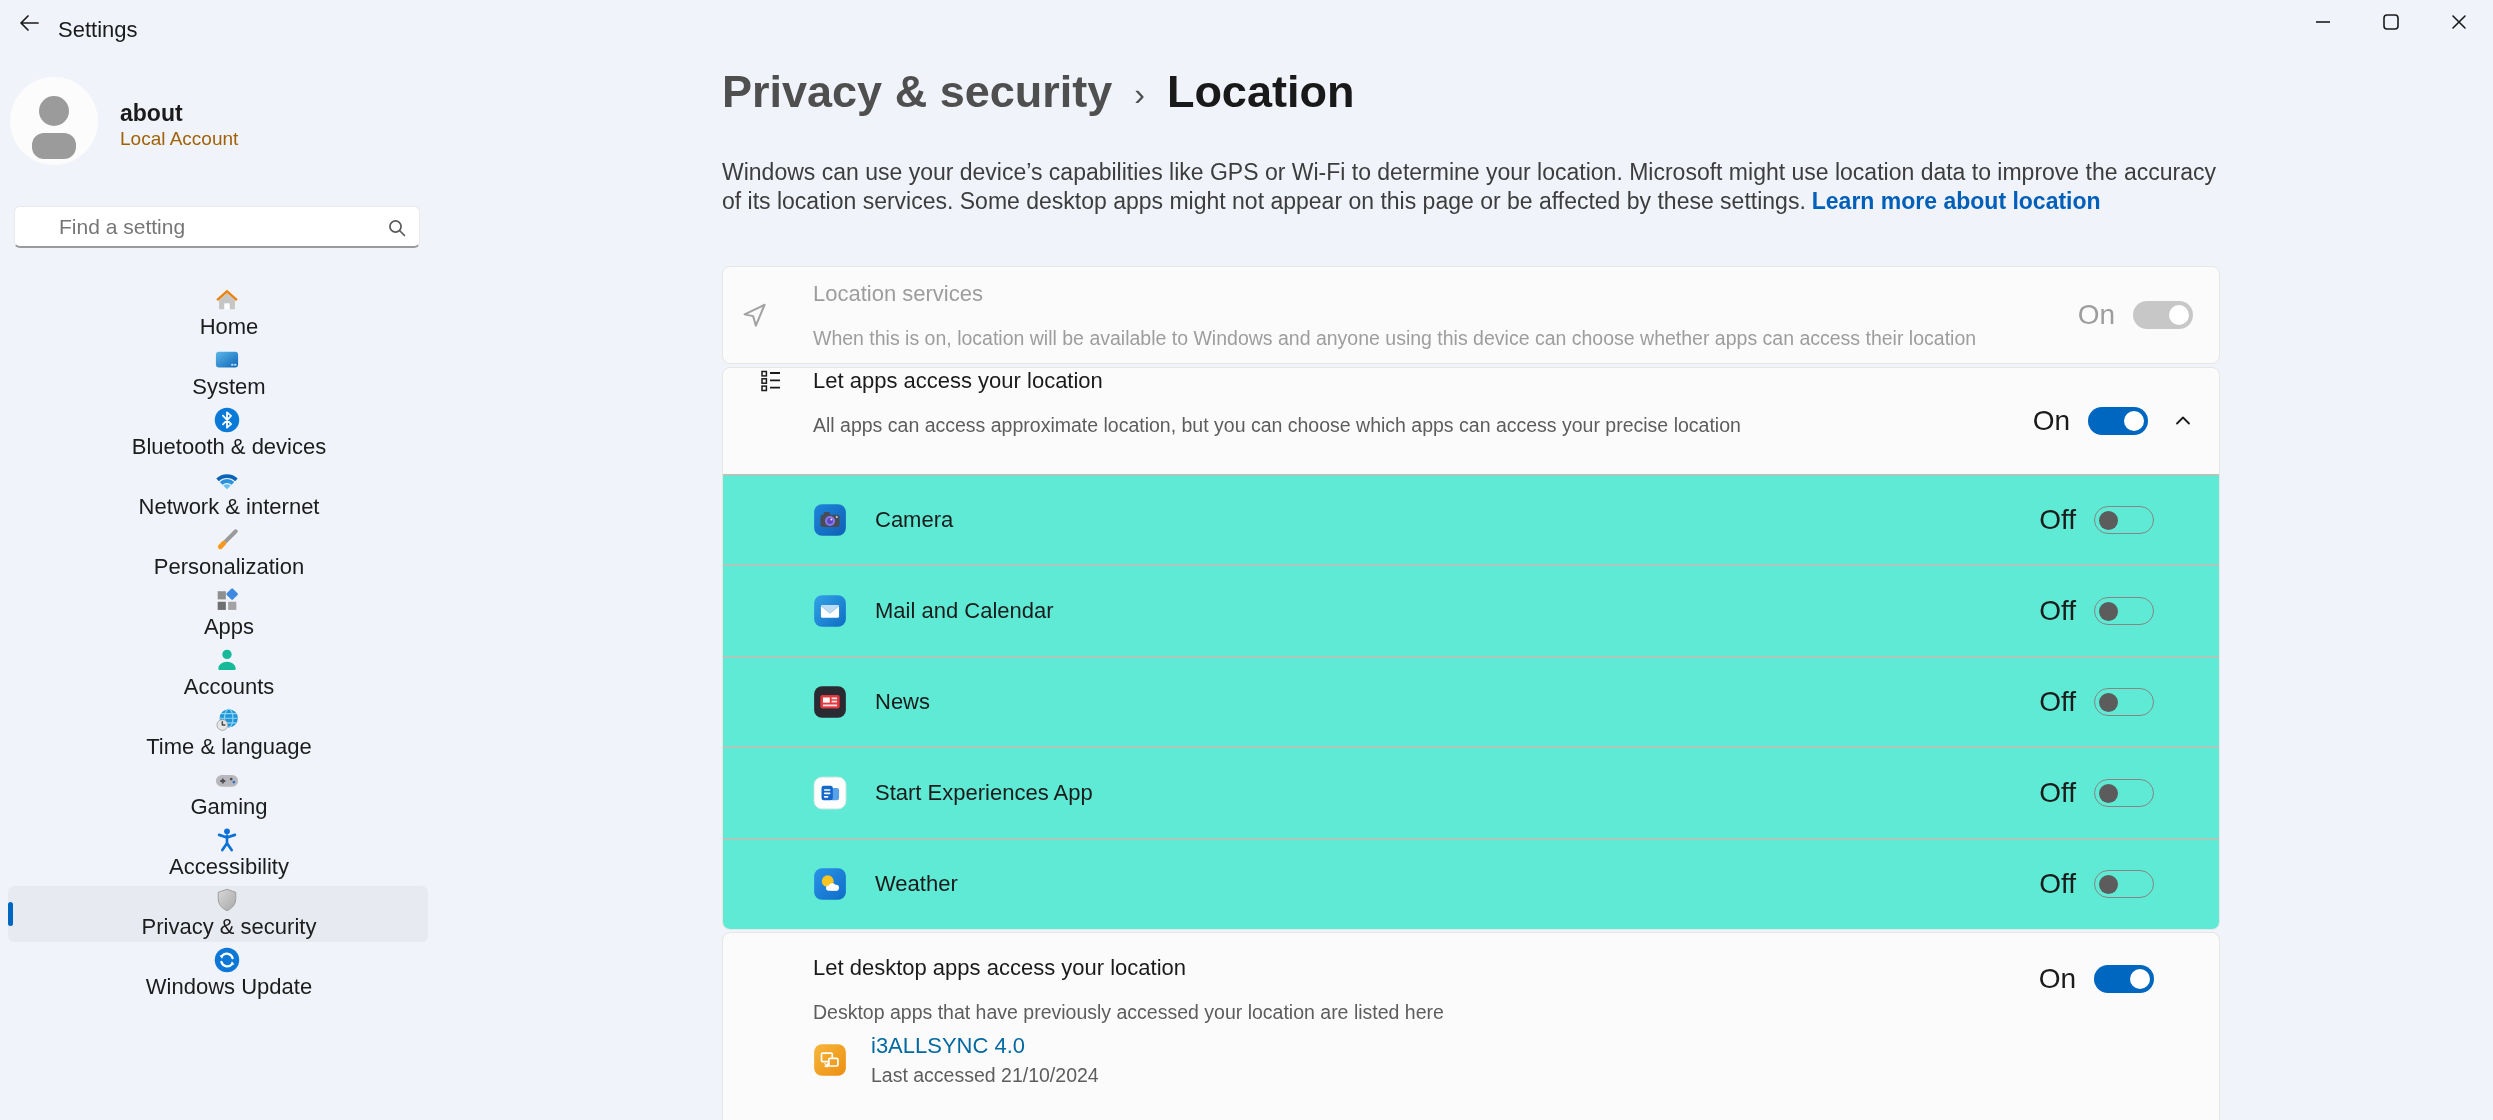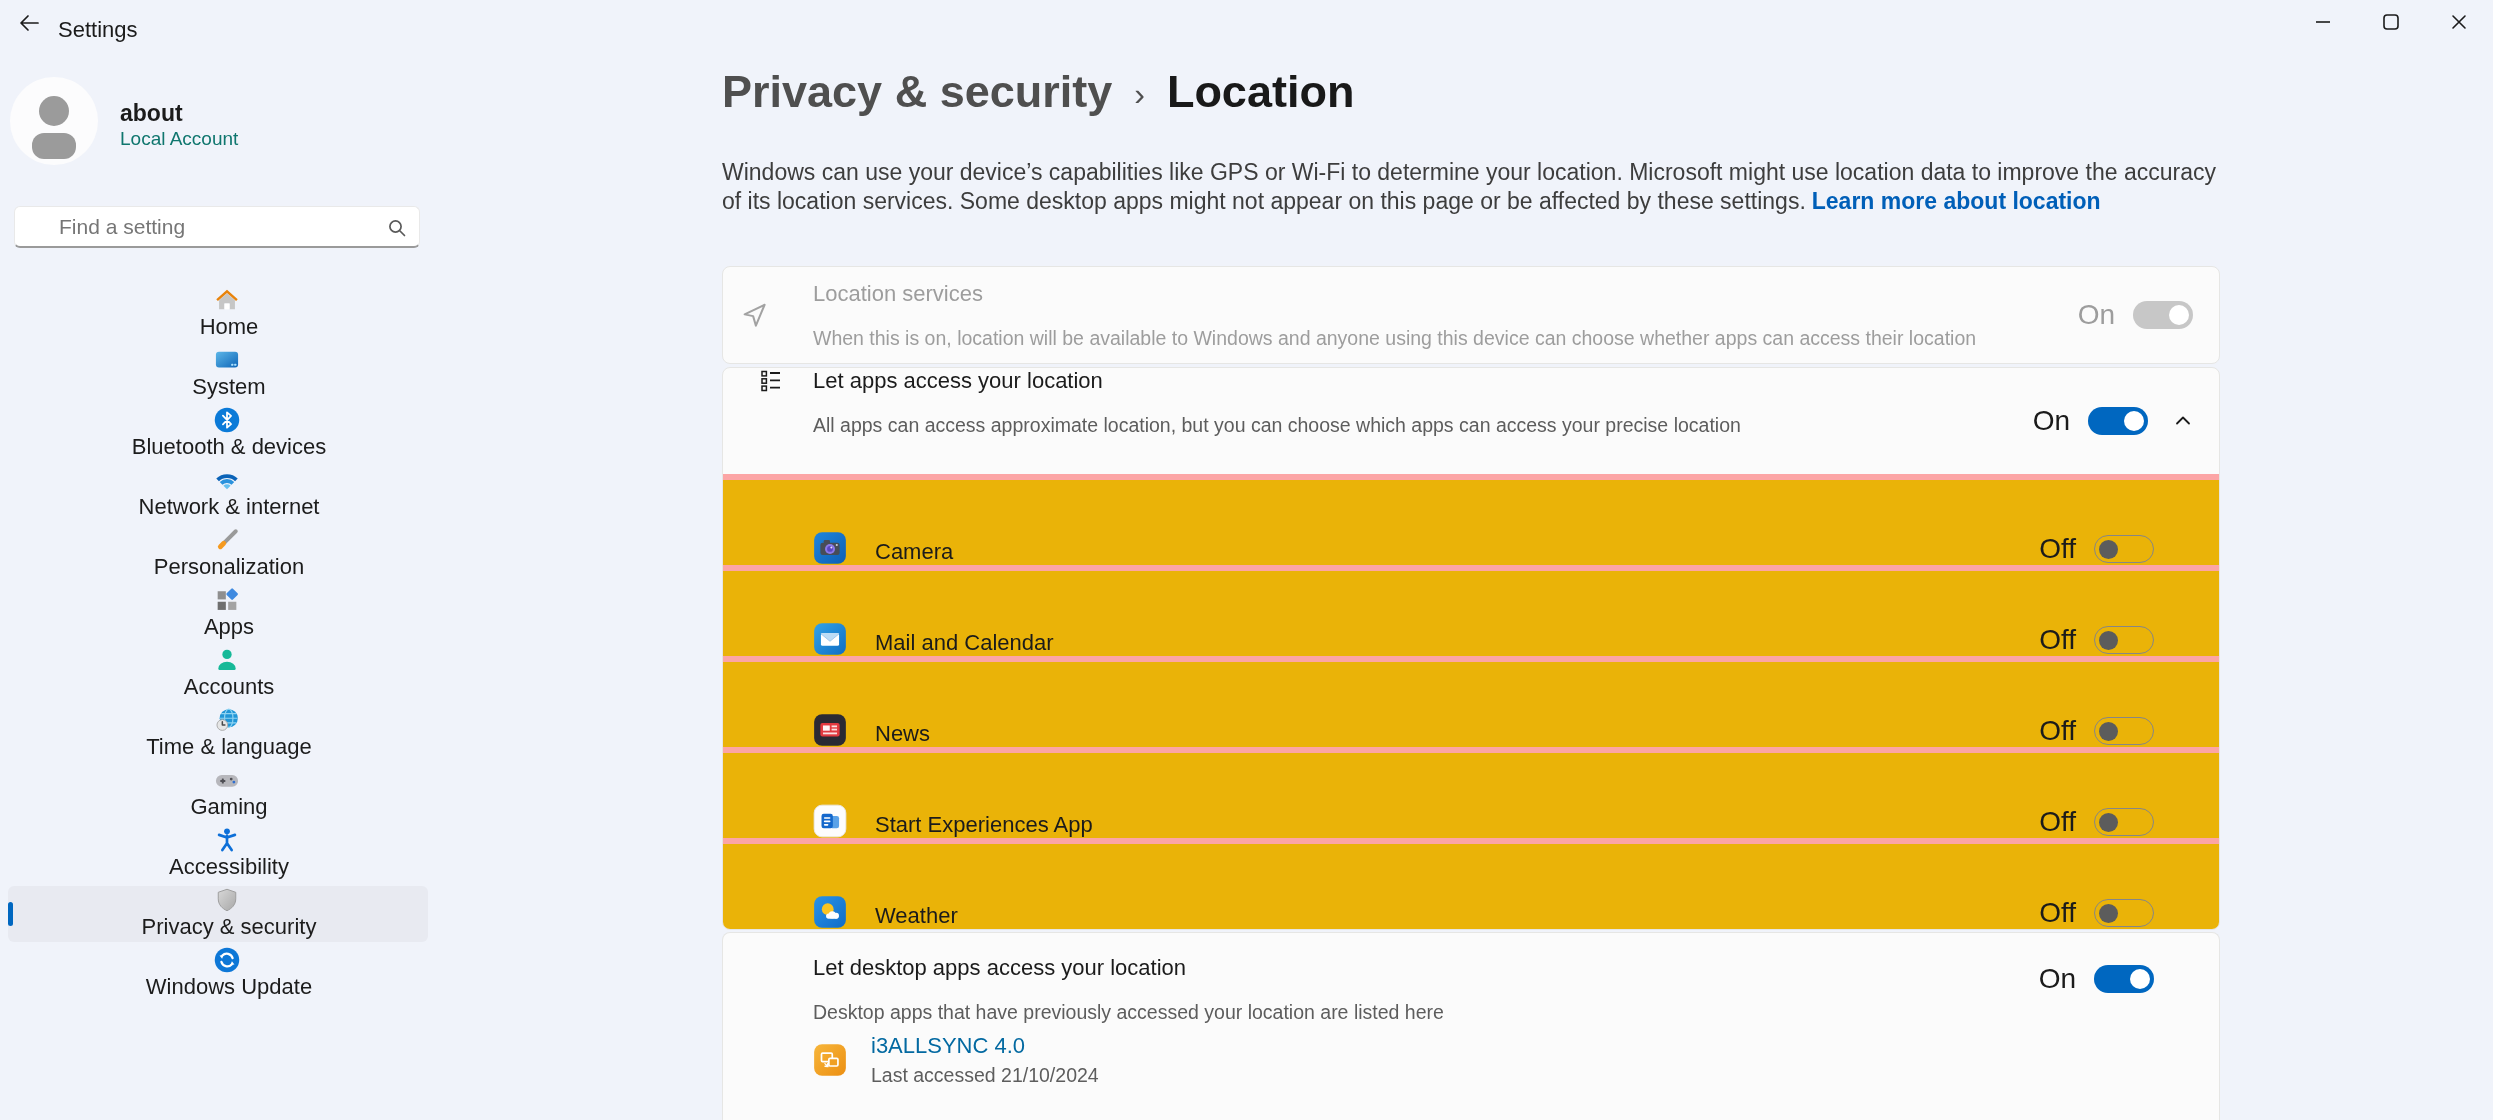--- a/index.html
+++ b/index.html
@@ -17,21 +17,21 @@
               display:flex; align-items:center; justify-content:center; cursor:pointer; }
   .app-title { position:absolute; left:58px; top:17px; font-size:22px; color:#1b1b1b; }
   .win-controls { position:absolute; right:0; top:0; display:flex; }
   .win-btn { width:68px; height:44px; display:flex; align-items:center; justify-content:center; }
 
   
   .sidebar { position:absolute; left:0; top:48px; width:430px; bottom:0; }
   .avatar { position:absolute; left:10px; top:29px; width:88px; height:88px; border-radius:50%;
             background:#fcfcfd; display:flex; align-items:center; justify-content:center; overflow:hidden; }
   .user-name { position:absolute; left:120px; top:52px; font-size:23px; font-weight:700; }
-  .user-type { position:absolute; left:120px; top:80px; font-size:19px; color:#0f766e; }
+  .user-type { position:absolute; left:120px; top:80px; font-size:19px; color:#a16207; }
   .searchbox { position:absolute; left:14px; top:158px; width:406px; height:42px;
                background:#ffffff; border:1px solid #e9e9e9; border-bottom:2px solid #9a9a9a;
                border-radius:6px; }
   .searchbox input { width:100%; height:100%; border:none; outline:none; background:transparent;
                      font-family:"Liberation Sans",sans-serif; font-size:21px; color:#1b1b1b;
                      padding:0 44px 0 16px;margin-left:28px; }
   .searchbox input::placeholder { color:#767676; }
   .search-icon { position:absolute; right:10px; top:9px; }
 
   .nav { position:absolute; left:8px; top:238px; width:420px; }
@@ -75,22 +75,22 @@
   .toggle.off::after { content:""; position:absolute; left:4px; top:3.5px; width:19px; height:19px;
                       border-radius:50%; background:#5c5c5c; }
   .state-label { font-size:28px; color:#1b1b1b; min-width:46px; text-align:right; margin-right:18px; }
 
   
   #expander { top:367px; padding:0; overflow:hidden; }
   .exp-header { height:106px; display:flex; padding-left:36px; padding-right:25px; }
   .exp-header .lead-icon { width:24px; height:26px; margin-right:30px; flex:0 0 auto; }
   .chevron-btn { width:22px; height:22px; margin-left:24px; display:flex; align-items:center;
                  justify-content:center; cursor:pointer; }
-  .app-row { height:91px; border-top:6px solid #fca5a5; background:#eab308;
-             display:flex; align-items:flex-end; padding-left:90px; padding-right:65px; }
+  .app-row { height:91px; border-top:1px solid #fca5a5; background:#5eead4;
+             display:flex; align-items:center; padding-left:90px; padding-right:65px; }
   .app-icon { width:34px; height:34px; flex:0 0 auto; }
   .app-name { margin-left:28px; font-size:22px; color:#1b1b1b; }
 
   
   #card-desktop { top:932px; height:200px; border-bottom:none; border-radius:8px 8px 0 0; }
   #card-desktop .hdr-text { position:absolute; left:90px; top:22px; }
   #card-desktop .right-controls { position:absolute; right:65px; top:32px; height:28px; }
   .desktop-app-row { position:absolute; left:90px; top:100px; display:flex; align-items:center; }
   .desktop-app-name { font-size:22px; color:#0369a1; }
   .desktop-app-detail { font-size:19.5px; color:#5d5d5d; margin-top:5px; }

